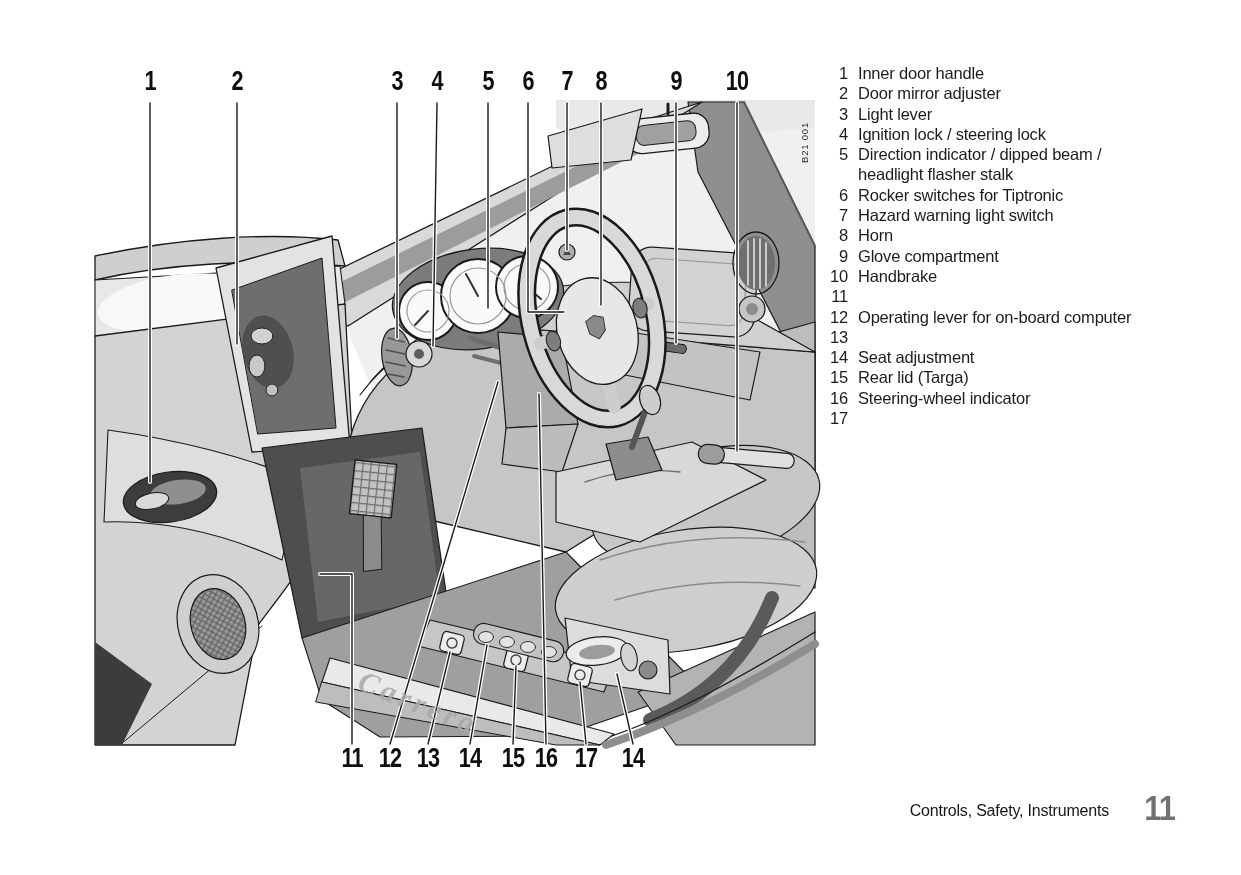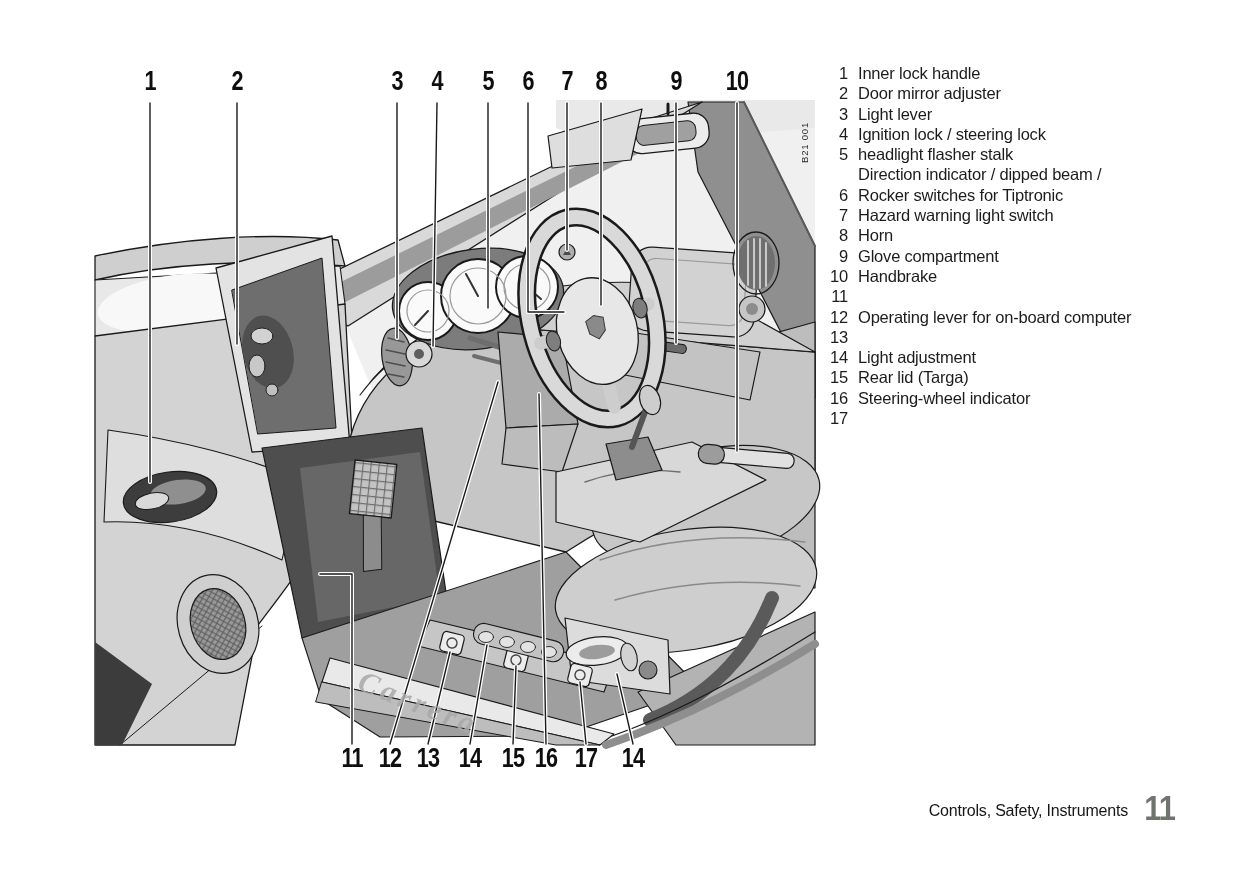--- a/index.html
+++ b/index.html
@@ -23,21 +23,21 @@
            transform:rotate(21.5deg);transform-origin:0 0;opacity:.85;}
 
   
   .legend{position:absolute;left:828px;top:63px;font-size:16.5px;line-height:20.3px;
           letter-spacing:-.2px;color:#1c1c1c;}
   .legend-row{display:flex;}
   .legend-num{flex:none;width:20px;text-align:right;}
   .legend-body{margin-left:10px;white-space:nowrap;}
 
   
-  .footer{position:absolute;top:790px;right:66px;display:flex;align-items:flex-end;gap:12px;}
+  .footer{position:absolute;top:790px;right:66px;display:flex;align-items:flex-end;gap:31px;}
   .footer-section{font-size:16px;letter-spacing:-.2px;padding-bottom:5px;color:#161616;}
   .footer-page{font-size:35px;font-weight:700;line-height:1;color:#70746f;
                transform:scaleX(.88);transform-origin:right bottom;letter-spacing:-1px;}
 </style>
 </head>
 <body>
 
 <div class="page">
 
   <svg class="abs" style="left:0;top:0" width="1241" height="875" viewBox="0 0 1241 875">
@@ -341,21 +341,21 @@
       <div class="callout" style="left: 513px; top: 743px;">15</div>
       <div class="callout" style="left: 546px; top: 743px;">16</div>
       <div class="callout" style="left: 586px; top: 743px;">17</div>
       <div class="callout" style="left: 633px; top: 743px;">14</div>
     </div>
 
   <div class="legend" id="legend-list">
       <div class="legend-row">
         <span class="legend-num">1</span>
         <div class="legend-body">
-          <div>Inner lock handle</div>
+          <div>Inner door handle</div>
         </div>
       </div>
       <div class="legend-row">
         <span class="legend-num">2</span>
         <div class="legend-body">
           <div>Door mirror adjuster</div>
         </div>
       </div>
       <div class="legend-row">
         <span class="legend-num">3</span>
@@ -365,22 +365,22 @@
       </div>
       <div class="legend-row">
         <span class="legend-num">4</span>
         <div class="legend-body">
           <div>Ignition lock / steering lock</div>
         </div>
       </div>
       <div class="legend-row">
         <span class="legend-num">5</span>
         <div class="legend-body">
+          <div>Direction indicator / dipped beam /</div>
           <div>headlight flasher stalk</div>
-          <div>Direction indicator / dipped beam /</div>
         </div>
       </div>
       <div class="legend-row">
         <span class="legend-num">6</span>
         <div class="legend-body">
           <div>Rocker switches for Tiptronic</div>
         </div>
       </div>
       <div class="legend-row">
         <span class="legend-num">7</span>
@@ -414,21 +414,21 @@
         <div class="legend-body">
           <div>Operating lever for on-board computer</div>
         </div>
       </div>
       <div class="legend-row">
         <span class="legend-num">13</span>
       </div>
       <div class="legend-row">
         <span class="legend-num">14</span>
         <div class="legend-body">
-          <div>Light adjustment</div>
+          <div>Seat adjustment</div>
         </div>
       </div>
       <div class="legend-row">
         <span class="legend-num">15</span>
         <div class="legend-body">
           <div>Rear lid (Targa)</div>
         </div>
       </div>
       <div class="legend-row">
         <span class="legend-num">16</span>

